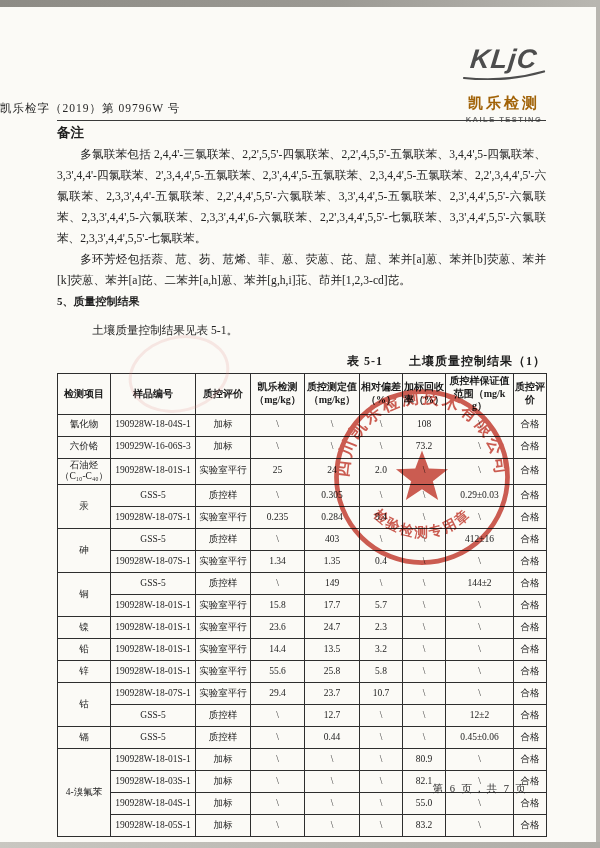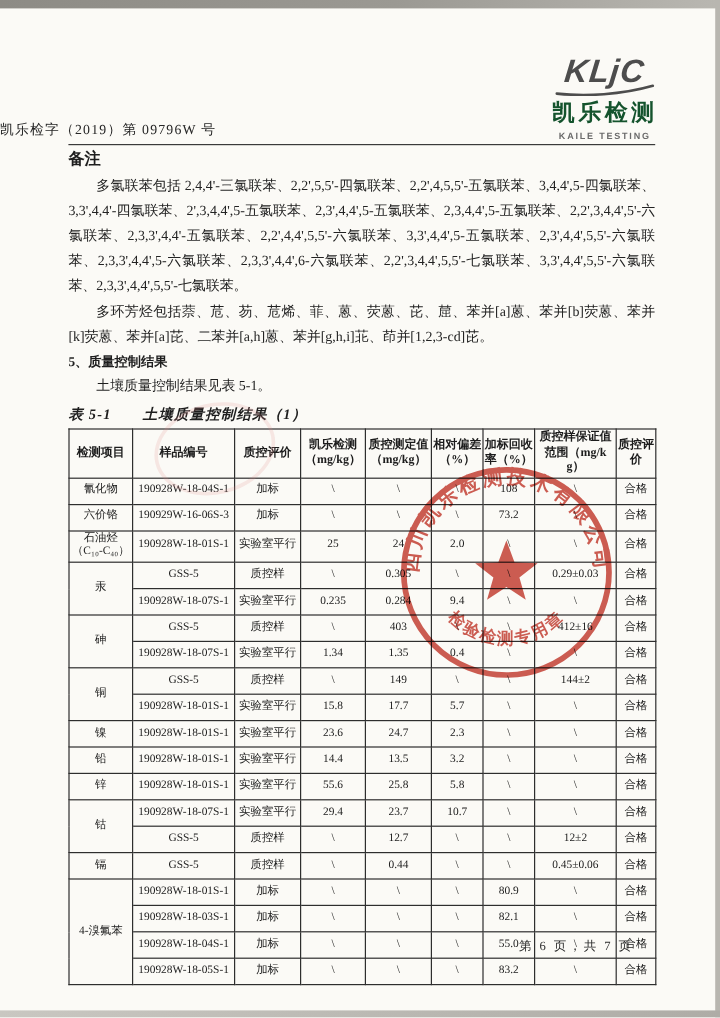--- a/index.html
+++ b/index.html
@@ -15,36 +15,36 @@
   .scan-edge-right{position:absolute;right:0;top:0;width:4px;height:100%;background:#b8b6b0;}
   .scan-edge-bottom{position:absolute;left:0;bottom:0;width:100%;height:6px;
     background:linear-gradient(90deg,#c9c7c1,#aeaca6);}
   
   .logo{position:absolute;left:456px;top:46px;width:96px;text-align:center;}
   .logo-mark{font-family:"Liberation Sans","DejaVu Sans",sans-serif;
     font-style:italic;font-weight:bold;font-size:27px;color:#4d4d4d;
     letter-spacing:1px;transform:skewX(-6deg);line-height:1;}
   .logo-swoosh{display:block;margin:0 auto;margin-top:-3px;}
   .logo-cn{font-family:"Liberation Sans","DejaVu Sans",sans-serif;
-    font-weight:bold;font-size:19px;color:#14532d;letter-spacing:3px;margin-top:1px;}
+    font-weight:bold;font-size:15px;color:#a16207;letter-spacing:3px;margin-top:14px;}
   .logo-en{font-family:"Liberation Sans","DejaVu Sans",sans-serif;
     font-weight:bold;font-size:7.5px;color:#6b6b6b;letter-spacing:1.5px;margin-top:2px;}
   
   .doc-number{position:absolute;left:0;top:101px;width:100%;text-align:left;
     font-size:11.5px;letter-spacing:1px;color:#262626;}
   .header-rule{position:absolute;left:57px;top:120px;width:489px;height:0;
     border-top:1.4px solid #3a3a3a;}
   
   .content{position:absolute;left:57px;top:124px;width:489px;}
   .notes-heading{font-size:13.5px;font-weight:bold;margin:0 0 2px 0;}
   .body-par{font-size:11.6px;line-height:21px;text-align:justify;
     text-indent:2em;margin:0;color:#222;}
   .section-heading{font-size:11px;font-weight:bold;margin:3px 0 3px 0;}
-  .intro-line{font-size:11.6px;line-height:20px;text-indent:2em;margin:0;}
-  .table-title{font-size:12px;font-weight:bold;text-align:left;margin:5px 0 3px 0;letter-spacing:1px;font-style:italic;}
+  .intro-line{font-size:11.6px;line-height:20px;text-indent:2em;margin:12px;}
+  .table-title{font-size:12px;font-weight:bold;text-align:right;margin:5px 0 3px 0;letter-spacing:1px;}
   
   table.qc{border-collapse:collapse;table-layout:fixed;width:489px;
     font-size:9.5px;color:#1c1c1c;}
   table.qc th,table.qc td{border:1px solid #2e2e2e;text-align:center;
     vertical-align:middle;padding:1px 1px;line-height:1.25;
     overflow:hidden;word-break:break-all;}
   table.qc th{font-weight:bold;height:34px;font-size:10px;}
   table.qc td{height:19px;}
   td.c-item{white-space:pre-line;}
   

